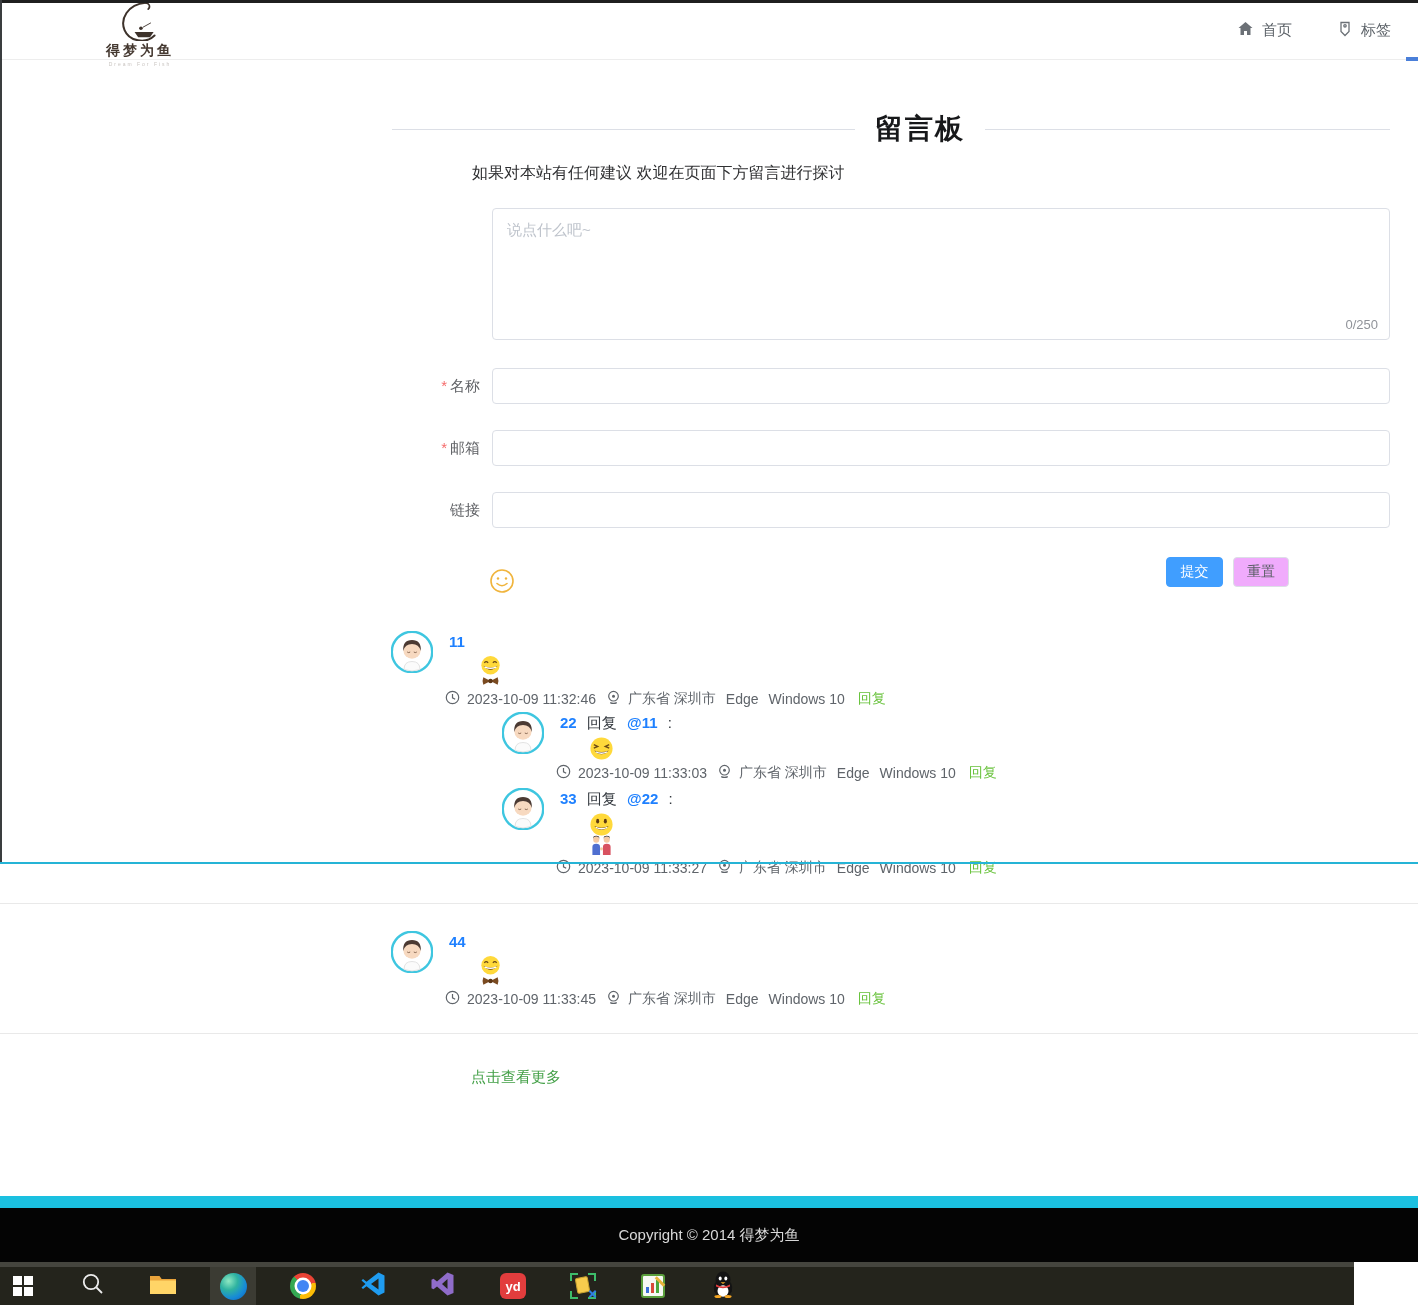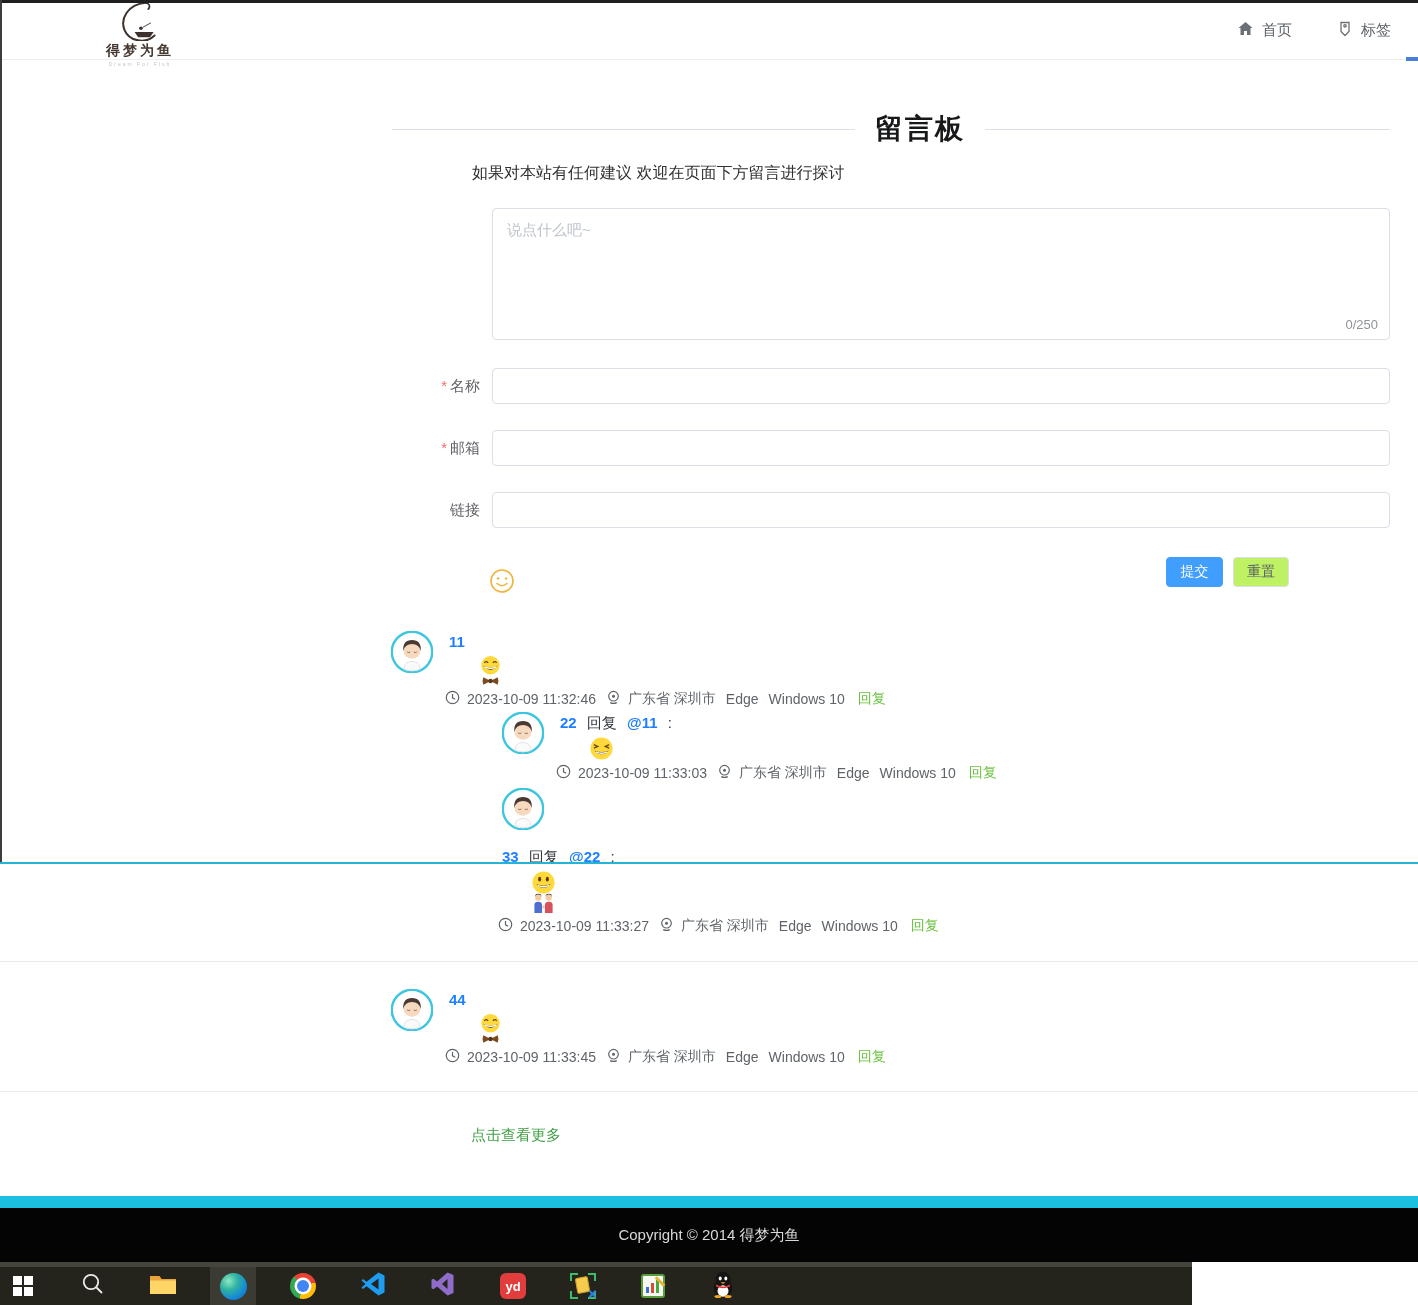--- a/index.html
+++ b/index.html
@@ -46,54 +46,54 @@
   .f-input { flex:1; height:36px; border:1px solid #dcdfe6; border-radius:4px; padding:0 12px;
              font-size:14px; color:#303133; outline:none; }
 
   .watermark { position:absolute; top:341px; left:-9px; width:130px; height:98px; z-index:3; pointer-events:none; }
 
   .smiley-btn { position:absolute; top:508px; left:97px; width:26px; height:26px; cursor:pointer; }
   .btns { position:absolute; top:497px; left:774px; display:flex; gap:10px; }
   .btn { height:30px; border-radius:4px; font-size:14px; display:flex; align-items:center;
          justify-content:center; cursor:pointer; }
   .btn-submit { width:57px; background:#409eff; color:#fff; border:1px solid #409eff; }
-  .btn-reset { width:56px; background:#bef264; color:#5a5e66; border:1px solid #dcdfe6; }
+  .btn-reset { width:56px; background:#f0abfc; color:#5a5e66; border:1px solid #dcdfe6; }
 
   
   .comments { position:absolute; top:568px; left:-1px; width:999px; }
   .comment { display:flex; gap:16px; }
   .c-avatar { width:42px; height:42px; flex:0 0 42px; }
   .c-body { flex:1; min-width:0; }
   .c-head { line-height:18px; font-size:15px; margin-top:2px; }
   .c-name, .c-mention { color:#1e80ff; font-weight:bold; }
   .c-word, .c-colon { color:#33383e; font-weight:normal; margin-left:6px; }
   .c-mention { margin-left:6px; }
   .c-content { margin:4px 0 2px 28px; }
   .emoji-col { display:flex; flex-direction:column; align-items:center; width:26px; }
   .c-meta { display:flex; align-items:center; gap:7px; font-size:14px; color:#5f646a;
             margin-left:-4px; height:19px; white-space:nowrap; }
   .c-meta .sp { margin-left:3px; }
   .reply-link { color:#67c23a; margin-left:6px; cursor:pointer; text-decoration:none; }
   .sub-comments { margin-left:53px; }
-  .sub-c1 { margin-top:4px; } .sub-c2 { margin-top:6px;flex-direction:column; }
+  .sub-c1 { margin-top:4px; } .sub-c2 { margin-top:6px; }
   .group2 { margin-top:27px; }
   .page-divider { height:1px; background:#e9e9e9; width:1418px; margin-left:-391px; }
   .div1 { margin-top:26px; } .div2 { margin-top:25px; }
   .load-more { margin-top:34px; text-align:left; padding-left:80px; font-size:15px;
                color:#43a047; cursor:pointer; }
 
   .cyan-line { position:absolute; left:0; top:862px; width:1418px; height:2px; background:#25b4d6; z-index:8; }
 
   
   .cyan-bar { position:absolute; left:0; top:1196px; width:1418px; height:12px; background:#1bc0e0; }
   .footer { position:absolute; left:0; top:1208px; width:1418px; height:54px; background:#040404;
             color:#d8d8d8; font-size:15px; display:flex; align-items:center; justify-content:center; }
 
   
-  .taskbar { position:absolute; left:0; top:1262px; width:1192px; height:43px;
+  .taskbar { position:absolute; left:0; top:1262px; width:1354px; height:43px;
              background:#24241c; border-top:5px solid #45453e; display:flex;gap:24px; }
   .slot { width:46px; height:100%; display:flex; align-items:center; justify-content:center; cursor:pointer; }
   .slot.active { background:#3b3b33; }
   .start-grid { width:21px; height:21px; display:grid; grid-template-columns:9px 9px;
                 grid-template-rows:9px 9px; gap:2px; }
   .start-grid i { background:#fdfdfd; }
   .edge-ball { width:27px; height:27px; border-radius:50%;
                background:radial-gradient(circle at 32% 30%, #8fe8c2 0%, #2fb3a0 34%, #1689d8 66%, #0c5fae 100%); }
   .chrome-ball { width:26px; height:26px; border-radius:50%; position:relative;
                  background:conic-gradient(from -45deg, #ea4335 0 33.3%, #fbbc05 0 66.6%, #34a853 0 100%); }

